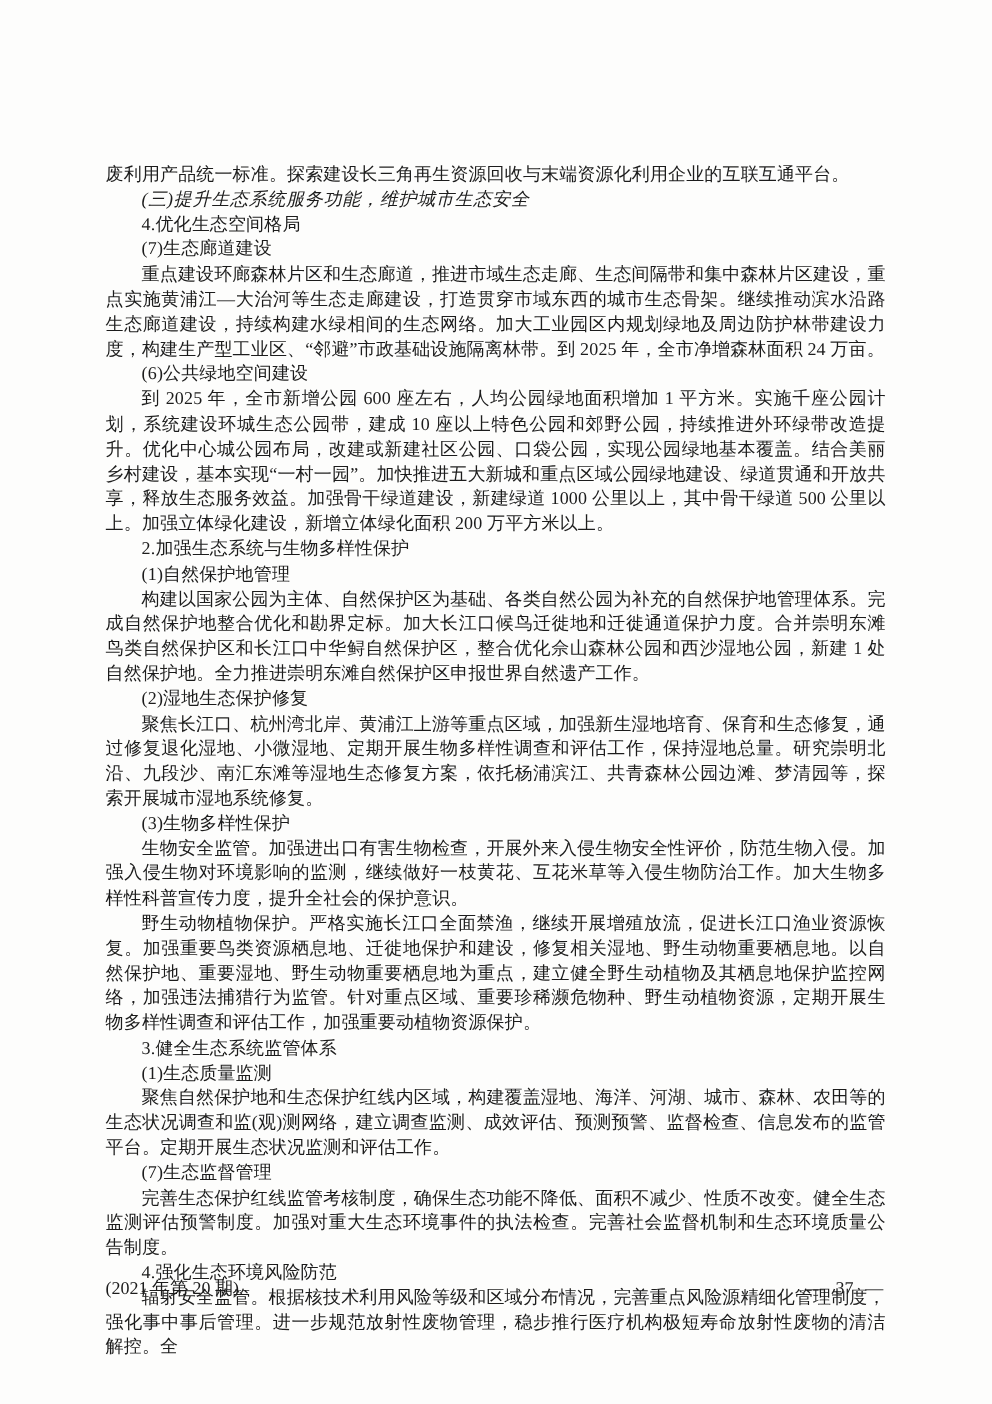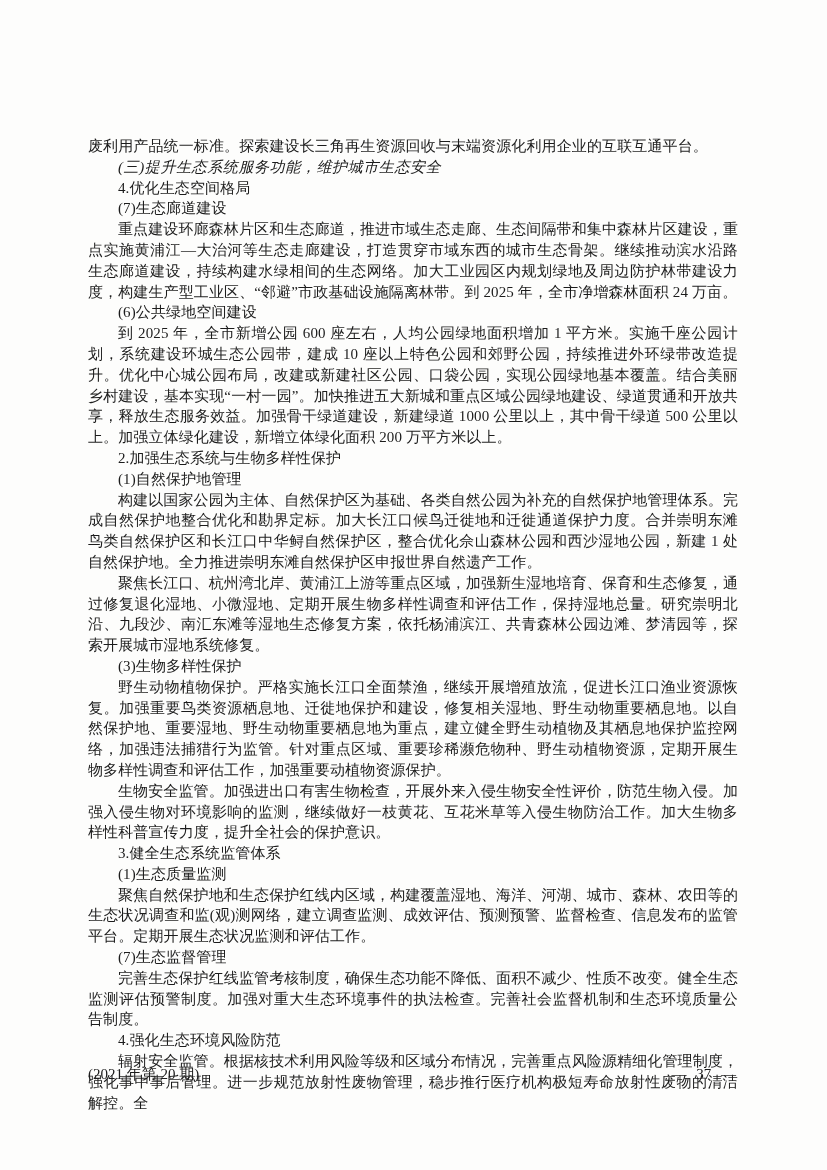--- a/index.html
+++ b/index.html
@@ -76,24 +76,25 @@
     <p>废利用产品统一标准。探索建设长三角再生资源回收与末端资源化利用企业的互联互通平台。</p>
     <p class="ti kai">(三)提升生态系统服务功能，维护城市生态安全</p>
     <p class="ti">4.优化生态空间格局</p>
     <p class="ti">(7)生态廊道建设</p>
     <p class="ti">重点建设环廊森林片区和生态廊道，推进市域生态走廊、生态间隔带和集中森林片区建设，重点实施黄浦江—大治河等生态走廊建设，打造贯穿市域东西的城市生态骨架。继续推动滨水沿路生态廊道建设，持续构建水绿相间的生态网络。加大工业园区内规划绿地及周边防护林带建设力度，构建生产型工业区、“邻避”市政基础设施隔离林带。到 2025 年，全市净增森林面积 24 万亩。</p>
     <p class="ti">(6)公共绿地空间建设</p>
     <p class="ti">到 2025 年，全市新增公园 600 座左右，人均公园绿地面积增加 1 平方米。实施千座公园计划，系统建设环城生态公园带，建成 10 座以上特色公园和郊野公园，持续推进外环绿带改造提升。优化中心城公园布局，改建或新建社区公园、口袋公园，实现公园绿地基本覆盖。结合美丽乡村建设，基本实现“一村一园”。加快推进五大新城和重点区域公园绿地建设、绿道贯通和开放共享，释放生态服务效益。加强骨干绿道建设，新建绿道 1000 公里以上，其中骨干绿道 500 公里以上。加强立体绿化建设，新增立体绿化面积 200 万平方米以上。</p>
     <p class="ti">2.加强生态系统与生物多样性保护</p>
     <p class="ti">(1)自然保护地管理</p>
     <p class="ti">构建以国家公园为主体、自然保护区为基础、各类自然公园为补充的自然保护地管理体系。完成自然保护地整合优化和勘界定标。加大长江口候鸟迁徙地和迁徙通道保护力度。合并崇明东滩鸟类自然保护区和长江口中华鲟自然保护区，整合优化佘山森林公园和西沙湿地公园，新建 1 处自然保护地。全力推进崇明东滩自然保护区申报世界自然遗产工作。</p>
+    <p class="ti">(2)湿地生态保护修复</p>
     <p class="ti">聚焦长江口、杭州湾北岸、黄浦江上游等重点区域，加强新生湿地培育、保育和生态修复，通过修复退化湿地、小微湿地、定期开展生物多样性调查和评估工作，保持湿地总量。研究崇明北沿、九段沙、南汇东滩等湿地生态修复方案，依托杨浦滨江、共青森林公园边滩、梦清园等，探索开展城市湿地系统修复。</p>
     <p class="ti">(3)生物多样性保护</p>
+    <p class="ti">生物安全监管。加强进出口有害生物检查，开展外来入侵生物安全性评价，防范生物入侵。加强入侵生物对环境影响的监测，继续做好一枝黄花、互花米草等入侵生物防治工作。加大生物多样性科普宣传力度，提升全社会的保护意识。</p>
     <p class="ti">野生动物植物保护。严格实施长江口全面禁渔，继续开展增殖放流，促进长江口渔业资源恢复。加强重要鸟类资源栖息地、迁徙地保护和建设，修复相关湿地、野生动物重要栖息地。以自然保护地、重要湿地、野生动物重要栖息地为重点，建立健全野生动植物及其栖息地保护监控网络，加强违法捕猎行为监管。针对重点区域、重要珍稀濒危物种、野生动植物资源，定期开展生物多样性调查和评估工作，加强重要动植物资源保护。</p>
-    <p class="ti">生物安全监管。加强进出口有害生物检查，开展外来入侵生物安全性评价，防范生物入侵。加强入侵生物对环境影响的监测，继续做好一枝黄花、互花米草等入侵生物防治工作。加大生物多样性科普宣传力度，提升全社会的保护意识。</p>
     <p class="ti">3.健全生态系统监管体系</p>
     <p class="ti">(1)生态质量监测</p>
     <p class="ti">聚焦自然保护地和生态保护红线内区域，构建覆盖湿地、海洋、河湖、城市、森林、农田等的生态状况调查和监(观)测网络，建立调查监测、成效评估、预测预警、监督检查、信息发布的监管平台。定期开展生态状况监测和评估工作。</p>
     <p class="ti">(7)生态监督管理</p>
     <p class="ti">完善生态保护红线监管考核制度，确保生态功能不降低、面积不减少、性质不改变。健全生态监测评估预警制度。加强对重大生态环境事件的执法检查。完善社会监督机制和生态环境质量公告制度。</p>
     <p class="ti">4.强化生态环境风险防范</p>
     <p class="ti">辐射安全监管。根据核技术利用风险等级和区域分布情况，完善重点风险源精细化管理制度，强化事中事后管理。进一步规范放射性废物管理，稳步推行医疗机构极短寿命放射性废物的清洁解控。全</p>
   </div>
 
   <div class="footer">

